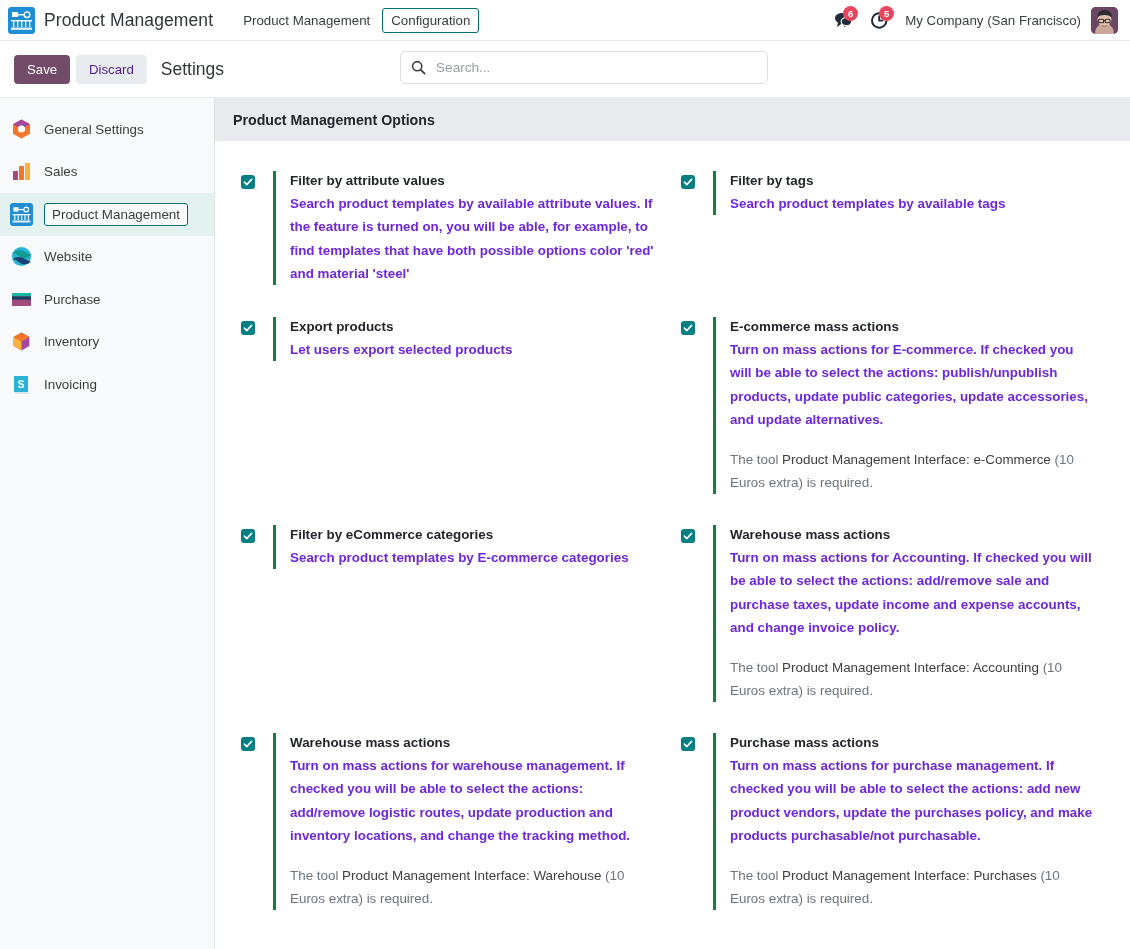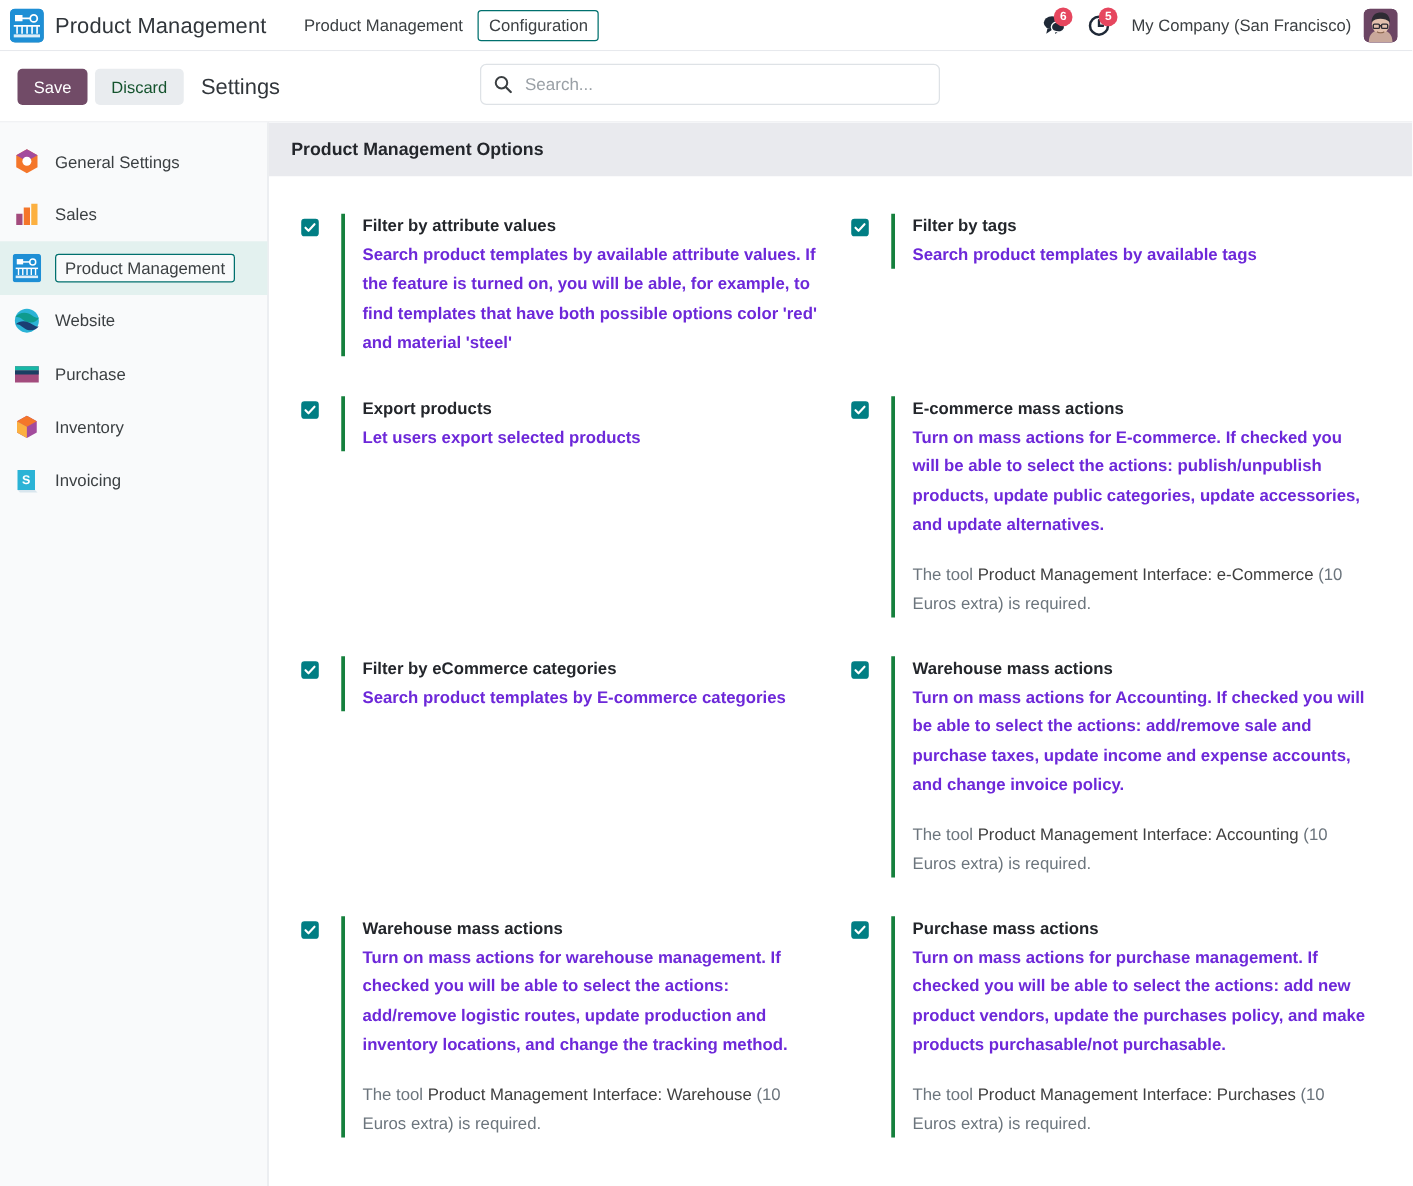--- a/index.html
+++ b/index.html
@@ -118,31 +118,31 @@
     font-family: inherit;
     font-weight: 500;
   }
   .btn-save {
     background: #714b67;
     color: #ffffff;
     margin-right: 6px;
   }
   .btn-discard {
     background: #e9ecef;
-    color: #14532d;
+    color: #4c1d95;
     margin-right: 14px;
   }
   .breadcrumb-title {
     font-size: 17.5px;
     color: #31363b;
     font-weight: 400;
   }
   .search-wrap {
     position: absolute;
-    left: 384px;
+    left: 400px;
     top: 10px;
     width: 368px;
     height: 33px;
     border: 1px solid #dee2e6;
     border-radius: 5px;
     background: #fff;
     display: flex;
     align-items: center;
     padding: 0 10px;
   }

